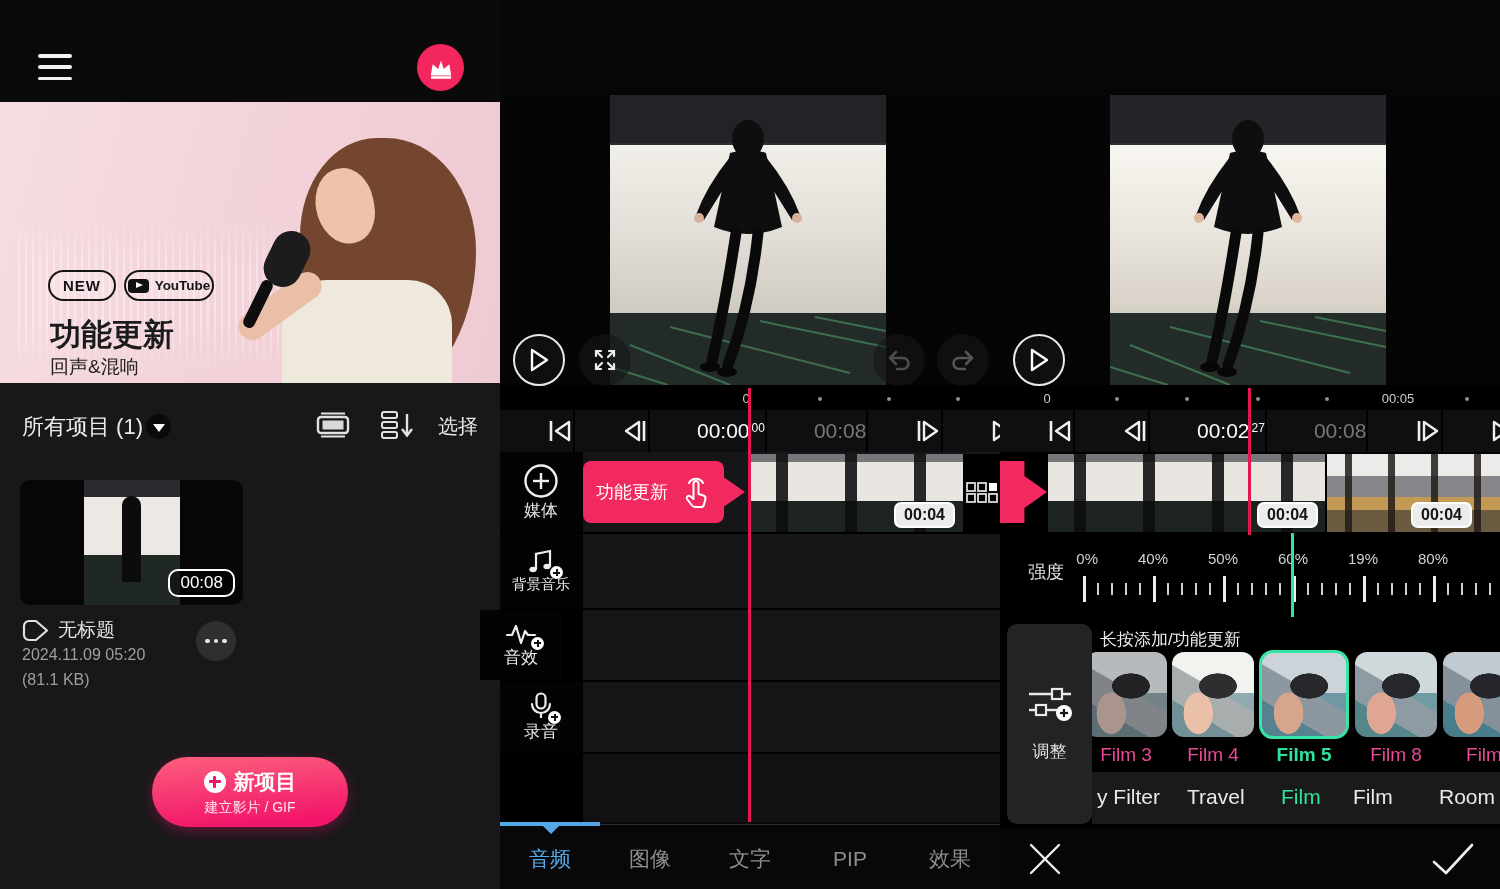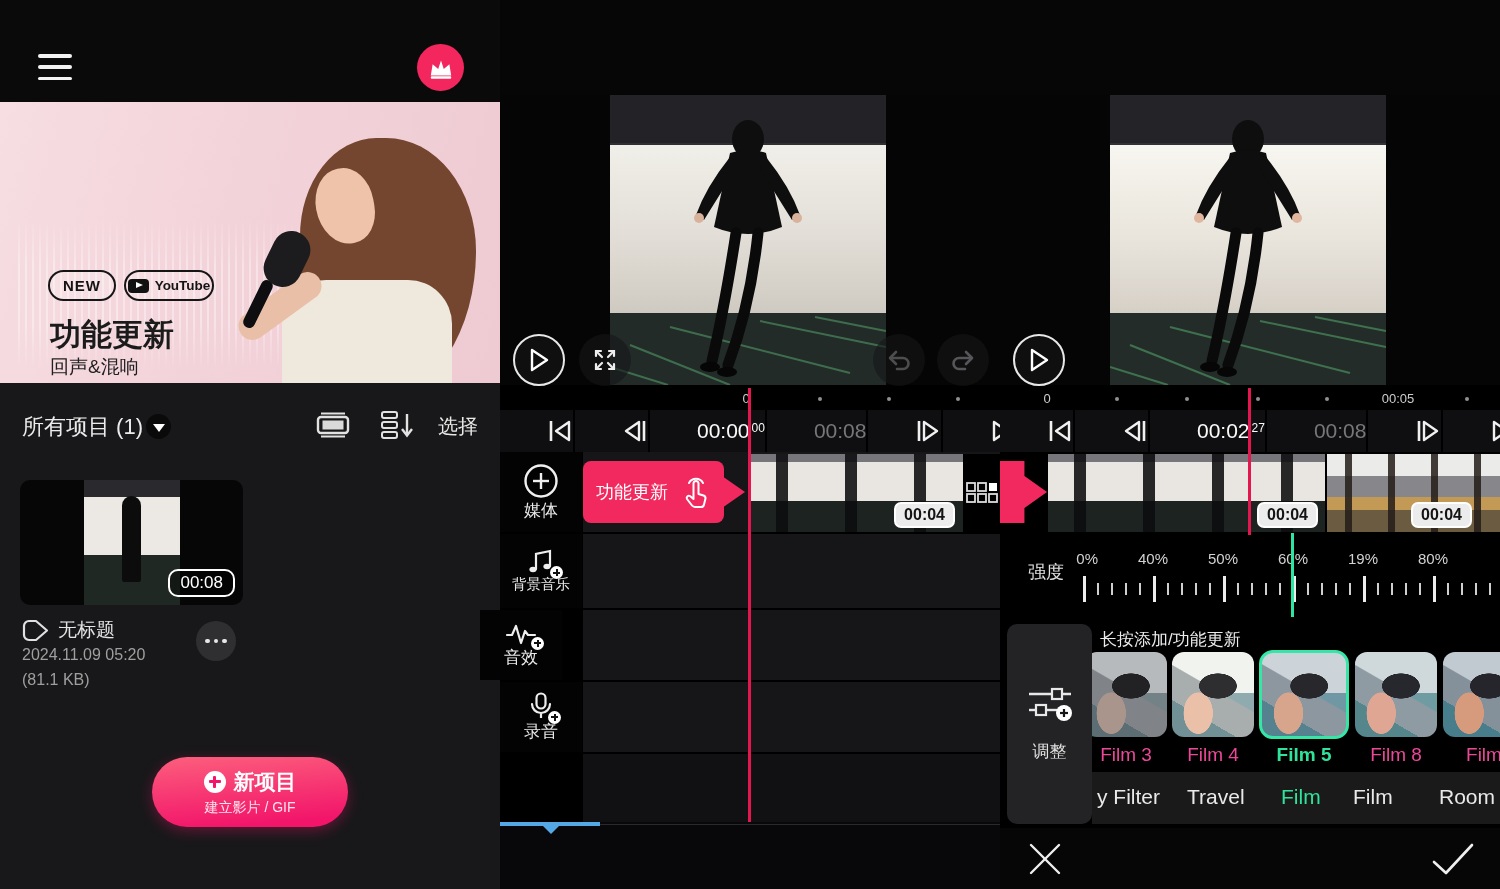--- a/index.html
+++ b/index.html
@@ -430,20 +430,27 @@
     </g>
     <rect x="23" y="1" width="8" height="8" fill="#fff"></rect>
   </svg>
 </div>
 
 <div class="abs playhead" style="left:748px;top:388px;height:434px"></div>
 
 <div class="abs tabbar">
   <div class="tab-indicator"></div>
   <div class="tab-topline"></div>
+  <div class="tabs">
+    <div class="tab active">音频</div>
+    <div class="tab">图像</div>
+    <div class="tab">文字</div>
+    <div class="tab">PIP</div>
+    <div class="tab">效果</div>
+  </div>
 </div>
 
 <div class="abs panel-header" style="left:1000px;width:500px">
   
 </div>
 
 <div class="abs preview" style="left:1000px;width:500px">
   <div class="abs scene" style="left:110px;filter:saturate(1.05) brightness(1.03)">
     <div class="sc-head"></div>
       <div class="sc-bed"></div>

